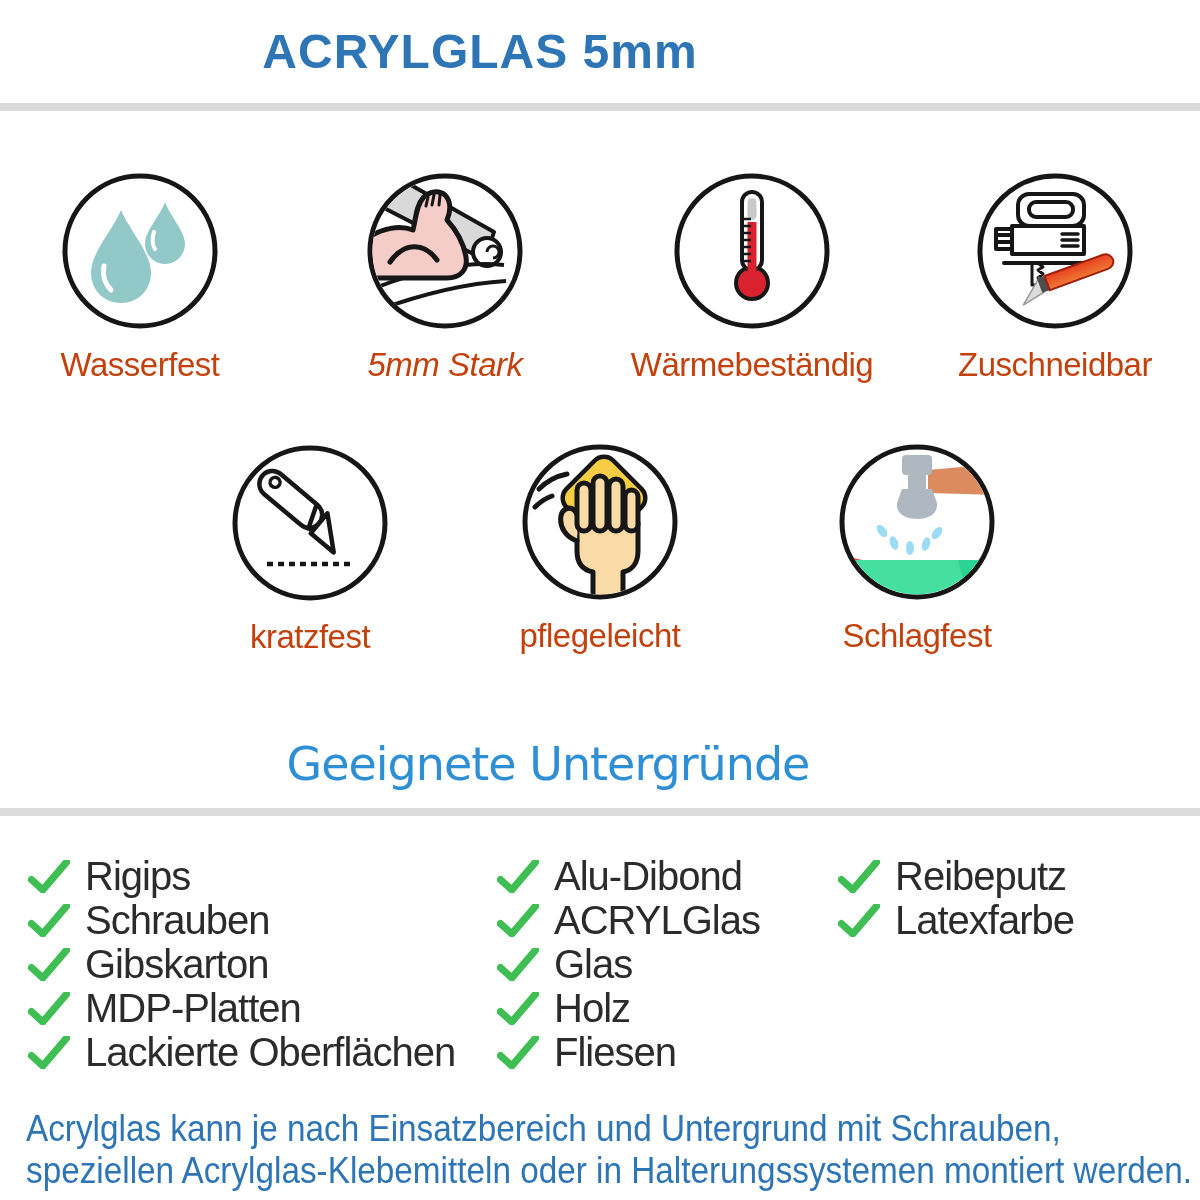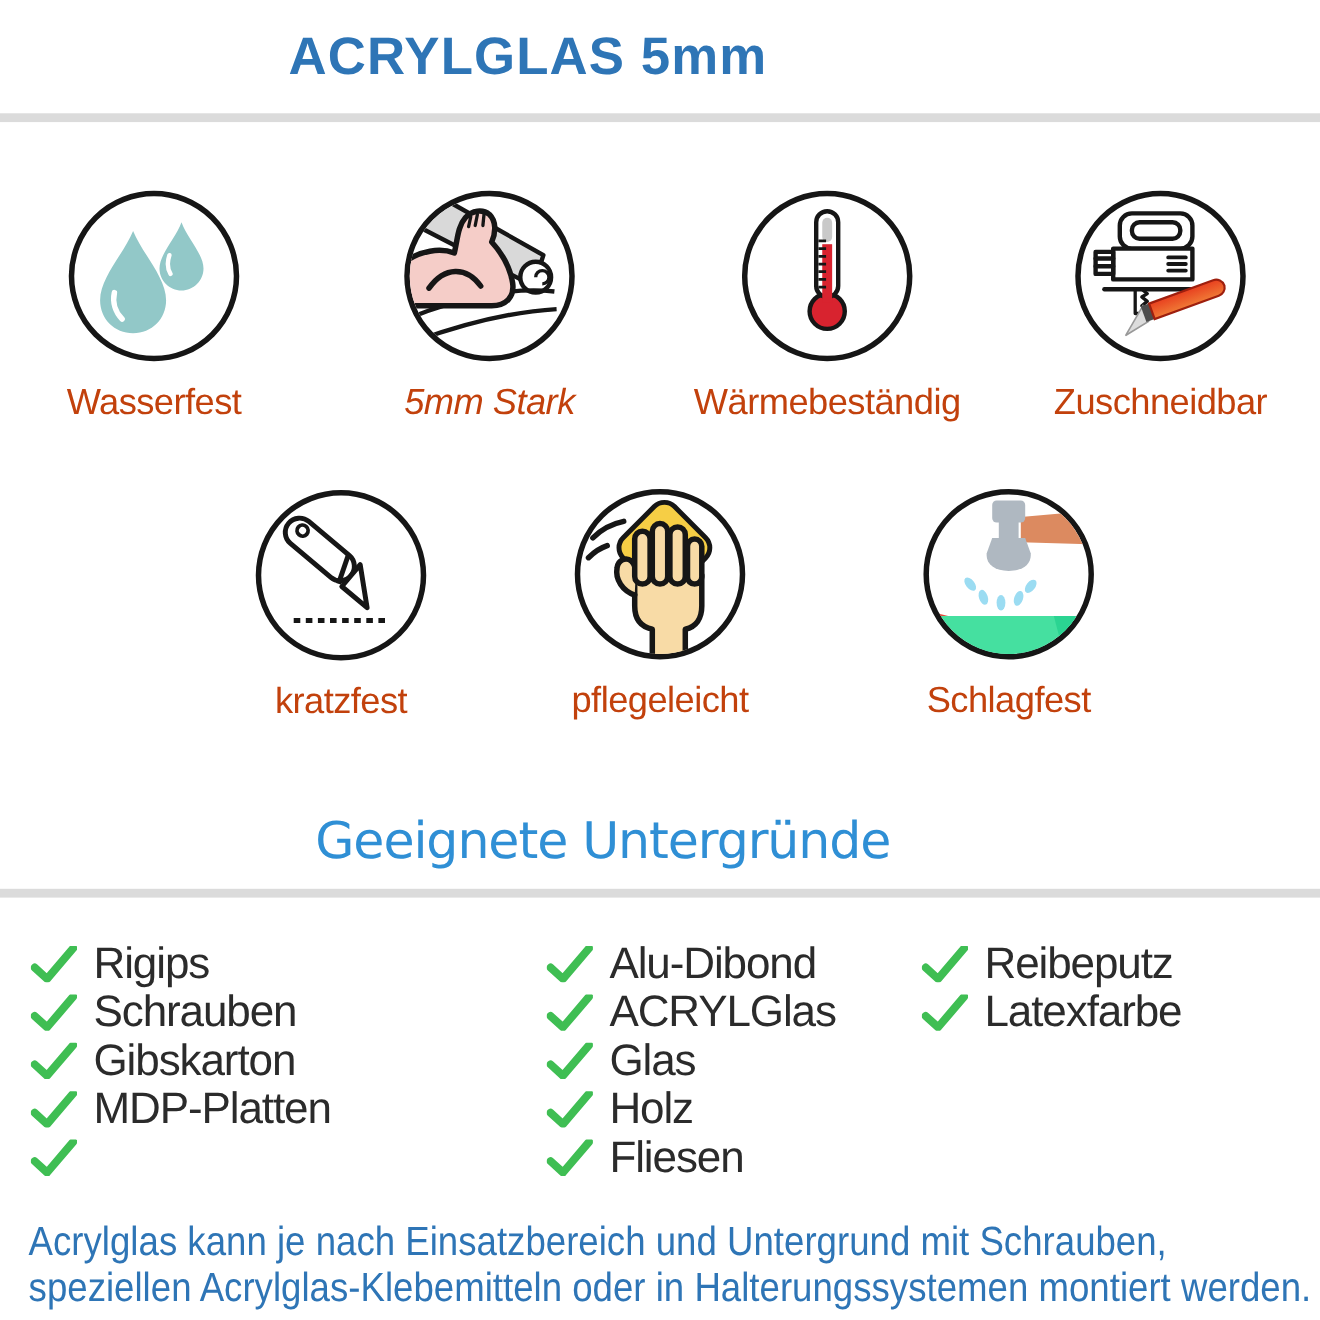--- a/index.html
+++ b/index.html
@@ -202,20 +202,21 @@
     <div class="row">
       <svg class="chk" viewBox="0 0 40 32">
           <path d="M3,19 L14,29 L37,2" fill="none" stroke="#3FBE53" stroke-width="7" stroke-linecap="round" stroke-linejoin="round"></path>
         </svg>
       <span class="txt">MDP-Platten</span>
     </div>
     <div class="row">
       <svg class="chk" viewBox="0 0 40 32">
           <path d="M3,19 L14,29 L37,2" fill="none" stroke="#3FBE53" stroke-width="7" stroke-linecap="round" stroke-linejoin="round"></path>
         </svg>
+      <span class="txt">Lackierte Oberflächen</span>
     </div>
   </div>
 
   <div class="col" id="col1">
     <div class="row">
       <svg class="chk" viewBox="0 0 40 32">
           <path d="M3,19 L14,29 L37,2" fill="none" stroke="#3FBE53" stroke-width="7" stroke-linecap="round" stroke-linejoin="round"></path>
         </svg>
       <span class="txt">Alu-Dibond</span>
     </div>

